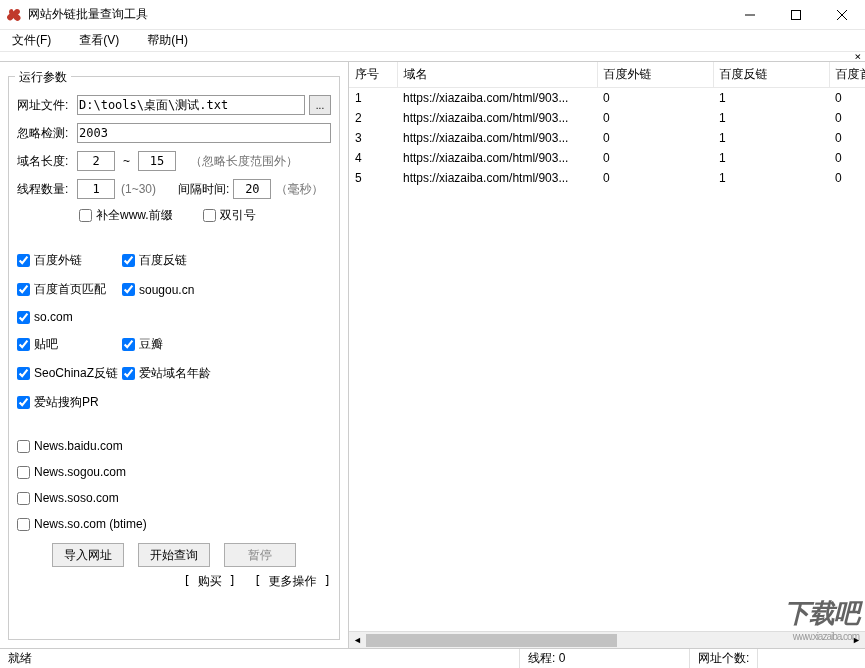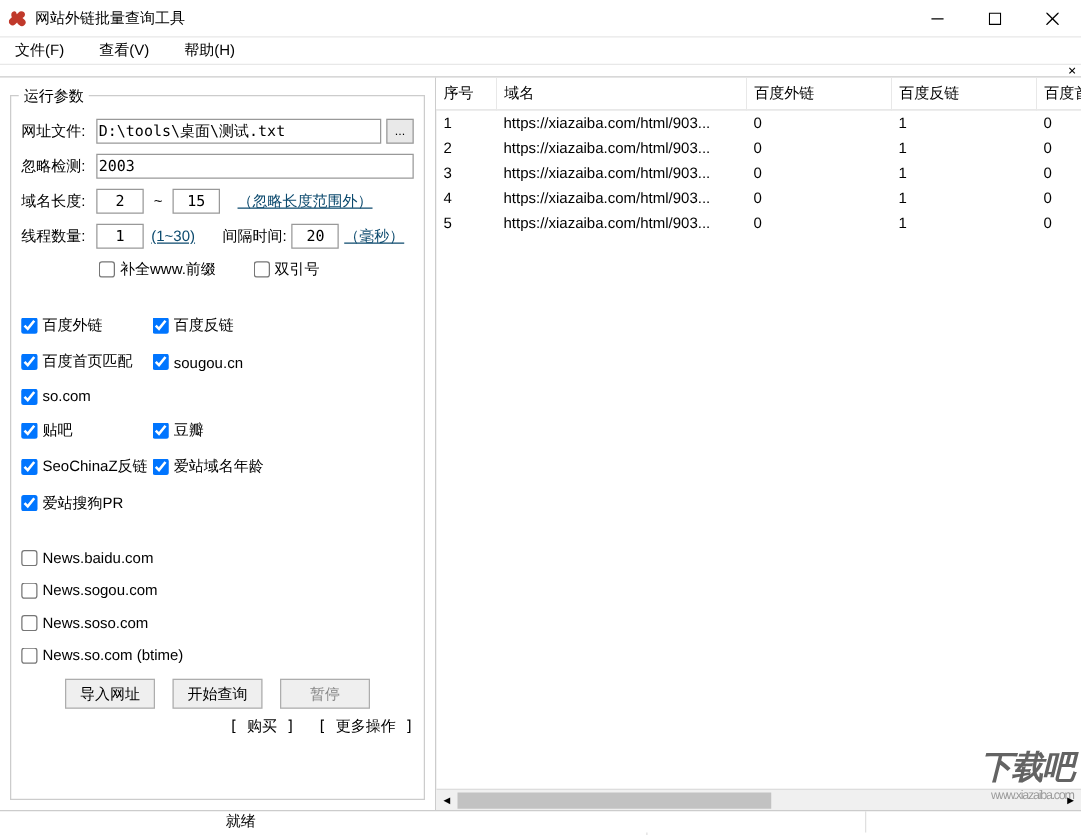--- a/index.html
+++ b/index.html
@@ -15,21 +15,21 @@
 .close-panel { position: absolute; right: 4px; top: -2px; font-size: 11px; cursor: pointer; font-family: monospace; }
 .main { display: flex; height: calc(668px - 30px - 22px - 10px - 20px); }
 .left { width: 349px; border-right: 1px solid #ccc; padding: 8px; overflow: hidden; display: flex; flex-direction: column; }
 .fieldset { border: 1px solid #ccc; padding: 10px 8px 8px 8px; position: relative; margin-top: 6px; flex: 1; }
 .fieldset-title { position: absolute; top: -8px; left: 6px; background: #fff; padding: 0 4px; font-size: 12px; }
 .row { display: flex; align-items: center; margin-bottom: 8px; gap: 4px; }
 .row label.fieldlabel { min-width: 56px; }
 input[type="text"] { border: 1px solid #999; font-family: "SimSun", monospace; font-size: 12px; padding: 1px 1px; height: 20px; background: #fff; }
 .browse-btn { width: 22px; height: 20px; border: 1px solid #999; background: #e9e9e9; cursor: pointer; font-size: 10px; display: inline-flex; align-items: center; justify-content: center; }
 .small-input { width: 38px; text-align: center; }
-.hint { color: #0c4a6e; text-decoration: underline; }
+.hint { color: #737373; }
 .check-block { display: flex; flex-wrap: wrap; gap: 0; margin-top: 16px; }
 .check-block.spaced { margin-top: 16px; }
 .check-item { width: 105px; margin-bottom: 12px; display: flex; align-items: center; gap: 4px; font-family: "SimSun", sans-serif; }
 .check-item.wide { width: 160px; }
 .check-item input { cursor: pointer; }
 .check-item label { cursor: pointer; }
 .button-row { display: flex; justify-content: center; gap: 14px; margin-top: auto; margin-bottom: 6px; }
 .btn { width: 72px; height: 24px; border: 1px solid #adadad; background: #efefef; cursor: pointer; font-size: 12px; }
 .btn:disabled { color: #888; }
 .link-row { display: flex; justify-content: flex-end; gap: 18px; font-family: "SimSun", monospace; }
@@ -39,21 +39,21 @@
 table { border-collapse: collapse; width: 100%; table-layout: fixed; }
 th { text-align: left; font-weight: normal; padding: 4px 6px; border-right: 1px solid #e8e8e8; border-bottom: 1px solid #e8e8e8; background: #fff; position: sticky; top: 0; }
 td { padding: 3px 6px; white-space: nowrap; overflow: hidden; text-overflow: ellipsis; }
 .col-seq { width: 48px; }
 .col-domain { width: 200px; }
 .col-n { width: 116px; }
 .scrollbar-h { height: 17px; background: #f0f0f0; border-top: 1px solid #ddd; display: flex; align-items: center; }
 .scrollbar-h .arrow { width: 17px; height: 17px; display: flex; align-items: center; justify-content: center; font-size: 9px; cursor: pointer; }
 .scrollbar-h .track { flex: 1; height: 17px; position: relative; }
 .scrollbar-h .thumb { position: absolute; left: 0; width: 52%; height: 13px; top: 2px; background: #c2c2c2; }
-.statusbar { height: 20px; border-top: 1px solid #ccc; display: flex; align-items: center; font-size: 12px; flex-direction: column; }
+.statusbar { height: 20px; border-top: 1px solid #ccc; display: flex; align-items: center; font-size: 12px; }
 .status-seg { padding: 0 8px; border-right: 1px solid #e0e0e0; height: 100%; display: flex; align-items: center; }
 .status-seg.first { width: 520px; }
 .status-seg.mid { width: 170px; }
 .watermark { position: absolute; right: 6px; bottom: 26px; font-size: 26px; font-weight: 900; font-style: italic; color: #222; opacity: 0.7; pointer-events: none; font-family: "Arial Black", sans-serif; letter-spacing: -1px; }
 .watermark .sub { font-size: 10px; font-weight: normal; font-style: normal; display: block; text-align: right; opacity: 0.6; }
 </style>
 </head>
 <body>
 
 <div class="titlebar">

